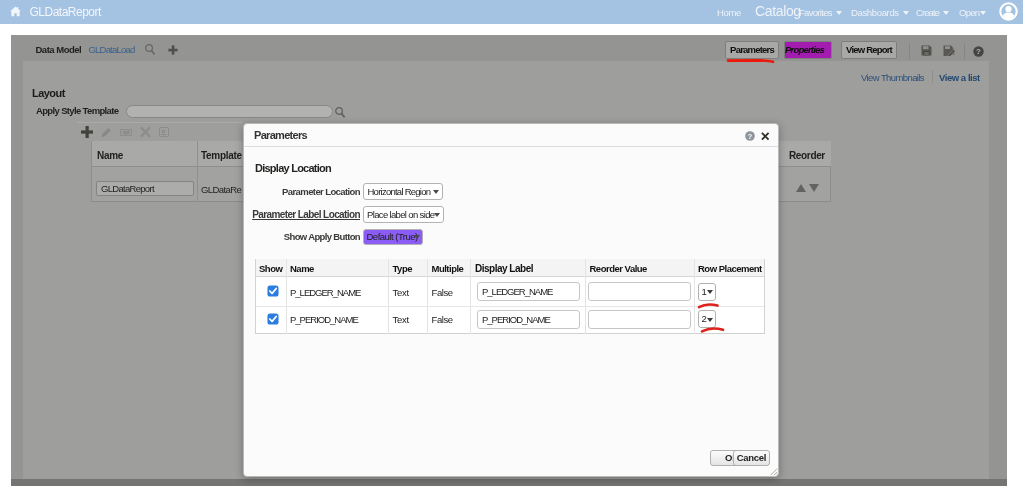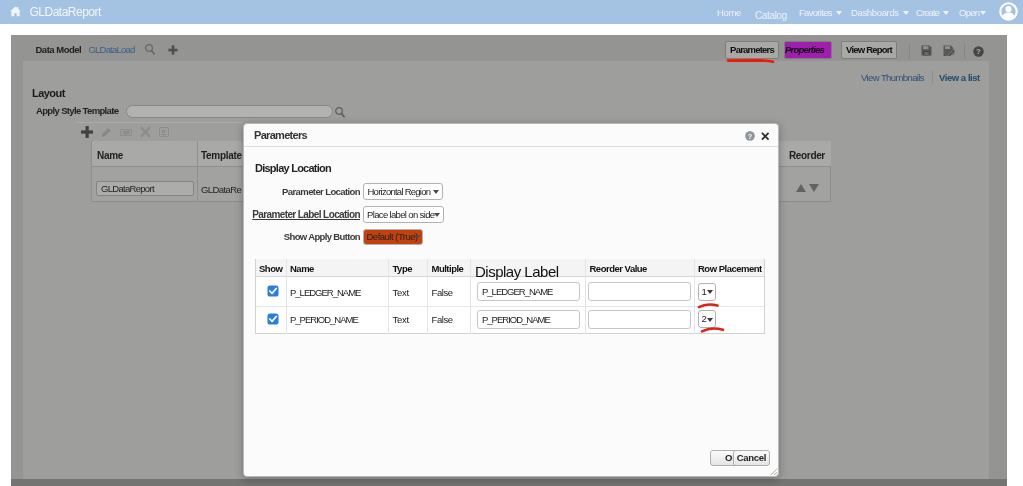--- a/index.html
+++ b/index.html
@@ -16,21 +16,21 @@
 <div class="abs" style="left:23px; top:61px; width:966px; height:418px; background:#9e9e9c;"></div>
 
 <div class="abs" style="left:11px; top:479px; width:996px; height:7px; background:#747472;"></div>
 
 <div class="abs" style="left:0; top:0; width:1023px; height:24px; background:#a4c2e2;"></div>
 <svg class="abs" style="left:10px; top:6px;" width="11" height="11" viewBox="0 0 13 12">
   <path d="M6.5 0.2 L0.2 5.8 L1.6 5.8 L1.6 11.5 L5.1 11.5 L5.1 8.2 L7.9 8.2 L7.9 11.5 L11.4 11.5 L11.4 5.8 L12.8 5.8 L9.8 3.1 L9.8 0.8 L8.3 0.8 L8.3 1.8 Z" fill="#f2f5f9"></path>
 </svg>
 <div class="t" style="left:29.5px; top:5px; font-size:12px; letter-spacing:-0.5px; color:#f3f6fa;">GLDataReport</div>
 <div class="t" style="left:717px; top:7px; font-size:9.5px; letter-spacing:-0.35px; color:#eef3f8;">Home</div>
-<div class="t" style="left:755px; top:3px; font-size:10px; letter-spacing:-0.35px; color:#eef3f8;margin-top:7px;">Catalog</div>
+<div class="t" style="left:755px; top:3px; font-size:14px; letter-spacing:-0.35px; color:#eef3f8;">Catalog</div>
 <div class="t" style="left:799px; top:7px; font-size:9.5px; letter-spacing:-0.7px; color:#eef3f8;">Favorites</div>
 <div class="t" style="left:851px; top:7px; font-size:9.5px; letter-spacing:-0.35px; color:#eef3f8;">Dashboards</div>
 <div class="t" style="left:916px; top:7px; font-size:9.5px; letter-spacing:-0.9px; color:#eef3f8;">Create</div>
 <div class="t" style="left:959px; top:7px; font-size:9.5px; letter-spacing:-0.75px; color:#eef3f8;">Open</div>
 <div class="abs" style="left:836px; top:11px; width:0; height:0; border-left:3.5px solid transparent; border-right:3.5px solid transparent; border-top:4.5px solid #eef3f8;"></div>
 <div class="abs" style="left:903px; top:11px; width:0; height:0; border-left:3.5px solid transparent; border-right:3.5px solid transparent; border-top:4.5px solid #eef3f8;"></div>
 <div class="abs" style="left:943px; top:11px; width:0; height:0; border-left:3.5px solid transparent; border-right:3.5px solid transparent; border-top:4.5px solid #eef3f8;"></div>
 <div class="abs" style="left:980px; top:11px; width:0; height:0; border-left:3.5px solid transparent; border-right:3.5px solid transparent; border-top:4.5px solid #eef3f8;"></div>
 <svg class="abs" style="left:999px; top:2px;" width="19" height="19" viewBox="0 0 19 19">
   <circle cx="9.5" cy="9.5" r="8.2" fill="none" stroke="#ffffff" stroke-width="2.1"></circle>
@@ -132,38 +132,38 @@
 
 <div class="t" style="left:200px; top:186px; width:160px; text-align:right; font-size:9.5px; font-weight:bold; letter-spacing:-0.6px; color:#3a3a38;">Parameter Location</div>
 <div class="t" style="left:362.5px; top:182.5px; width:80px; height:17px; background:#fff; border:1px solid #b2b2b0; border-radius:3px; font-size:9.5px; letter-spacing:-0.75px; color:#222; line-height:15px; padding-left:4px;">Horizontal Region
   <span style="position:absolute; right:2.5px; top:6px; width:0; height:0; border-left:3.5px solid transparent; border-right:3.5px solid transparent; border-top:4.5px solid #4a4a48;"></span>
 </div>
 <div class="t" style="left:200px; top:208.5px; width:160px; text-align:right; font-size:10px; font-weight:bold; letter-spacing:-0.6px; color:#3a3a38;text-decoration:underline;">Parameter Label Location</div>
 <div class="t" style="left:362.5px; top:205.5px; width:81px; height:17px; background:#fff; border:1px solid #b2b2b0; border-radius:3px; font-size:9.5px; letter-spacing:-0.65px; color:#222; line-height:15px; padding-left:3.5px;">Place label on side
   <span style="position:absolute; right:2.5px; top:6px; width:0; height:0; border-left:3.5px solid transparent; border-right:3.5px solid transparent; border-top:4.5px solid #4a4a48;"></span>
 </div>
 <div class="t" style="left:200px; top:231px; width:160px; text-align:right; font-size:9.5px; font-weight:bold; letter-spacing:-0.65px; color:#3a3a38;">Show Apply Button</div>
-<div class="t" style="left:362.5px; top:228.5px; width:60px; height:16.5px; background:#c2410c; border:1px solid #b2b2b0; border-radius:3px; font-size:9.5px; letter-spacing:-0.5px; color:#222; line-height:14.5px; padding-left:3px;">Default (True)
+<div class="t" style="left:362.5px; top:228.5px; width:60px; height:16.5px; background:#8b5cf6; border:1px solid #b2b2b0; border-radius:3px; font-size:9.5px; letter-spacing:-0.5px; color:#222; line-height:14.5px; padding-left:3px;">Default (True)
   <span style="position:absolute; right:2px; top:5.5px; width:0; height:0; border-left:3.5px solid transparent; border-right:3.5px solid transparent; border-top:4.5px solid #4a4a48;"></span>
 </div>
 
 <div class="abs" style="left:255px; top:259px; width:510px; height:75px; background:#fff; border:1px solid #d2d2d0;"></div>
 <div class="abs" style="left:256px; top:259px; width:508px; height:18px; background:#f4f4f4; border-bottom:1px solid #d6d6d4;"></div>
 <div class="abs" style="left:256px; top:306px; width:508px; height:1px; background:#e6e6e4;"></div>
 <div class="abs" style="left:286px; top:259px; width:1px; height:75px; background:#e4e4e2;"></div>
 <div class="abs" style="left:388px; top:259px; width:1px; height:75px; background:#e4e4e2;"></div>
 <div class="abs" style="left:427px; top:259px; width:1px; height:75px; background:#e4e4e2;"></div>
 <div class="abs" style="left:470px; top:259px; width:1px; height:75px; background:#e4e4e2;"></div>
 <div class="abs" style="left:585px; top:259px; width:1px; height:75px; background:#e4e4e2;"></div>
 <div class="abs" style="left:694px; top:259px; width:1px; height:75px; background:#e4e4e2;"></div>
 <div class="t" style="left:259px; top:263px; font-size:9.5px; font-weight:bold; letter-spacing:-0.5px; color:#111;">Show</div>
 <div class="t" style="left:290px; top:263px; font-size:9.5px; font-weight:bold; letter-spacing:-0.5px; color:#111;">Name</div>
 <div class="t" style="left:392.5px; top:263px; font-size:9.5px; font-weight:bold; letter-spacing:-0.5px; color:#111;">Type</div>
 <div class="t" style="left:431.5px; top:263px; font-size:9.5px; font-weight:bold; letter-spacing:-0.5px; color:#111;">Multiple</div>
-<div class="t" style="left:475px; top:263px; font-size:15px; font-weight:normal; letter-spacing:-0.5px; color:#111;">Display Label</div>
+<div class="t" style="left:475px; top:263px; font-size:10px; font-weight:bold; letter-spacing:-0.5px; color:#111;">Display Label</div>
 <div class="t" style="left:589.5px; top:263px; font-size:9.5px; font-weight:bold; letter-spacing:-0.5px; color:#111;">Reorder Value</div>
 <div class="t" style="left:698px; top:263px; font-size:9.5px; font-weight:bold; letter-spacing:-0.5px; color:#111;">Row Placement</div>
 
 <svg class="abs" style="left:266.5px; top:285px;" width="12" height="12" viewBox="0 0 13 13">
   <rect x="0.5" y="0.5" width="12" height="12" rx="2.8" fill="#2b7de0"></rect>
   <path d="M3 6.5 L5.5 9 L10 3.8" fill="none" stroke="#fff" stroke-width="1.9" stroke-linecap="round" stroke-linejoin="round"></path>
 </svg>
 <div class="t" style="left:290px; top:286.5px; font-size:9.5px; letter-spacing:-1px; color:#222;">P_LEDGER_NAME</div>
 <div class="t" style="left:392.5px; top:286.5px; font-size:9.5px; letter-spacing:-0.3px; color:#222;">Text</div>
 <div class="t" style="left:431.5px; top:286.5px; font-size:9.5px; letter-spacing:-0.4px; color:#222;">False</div>

